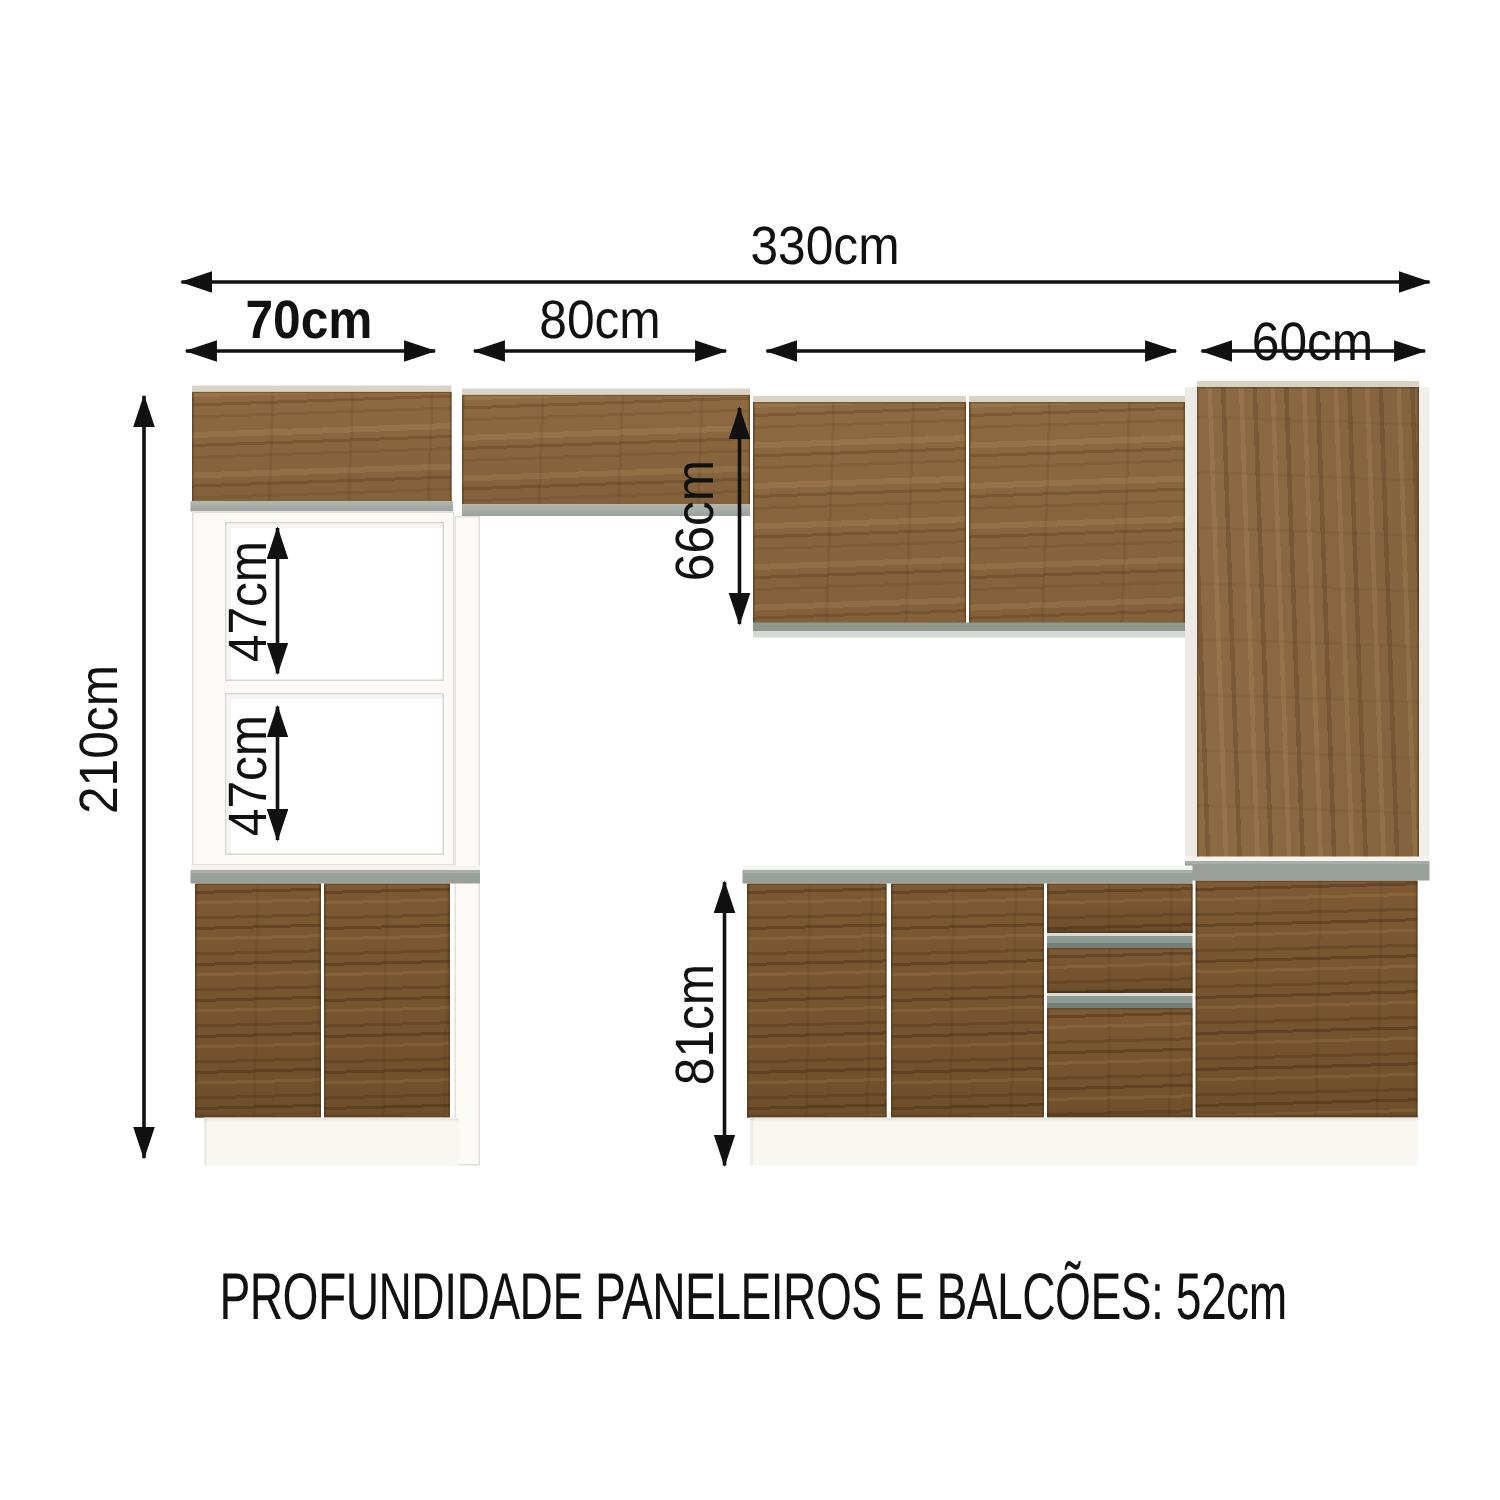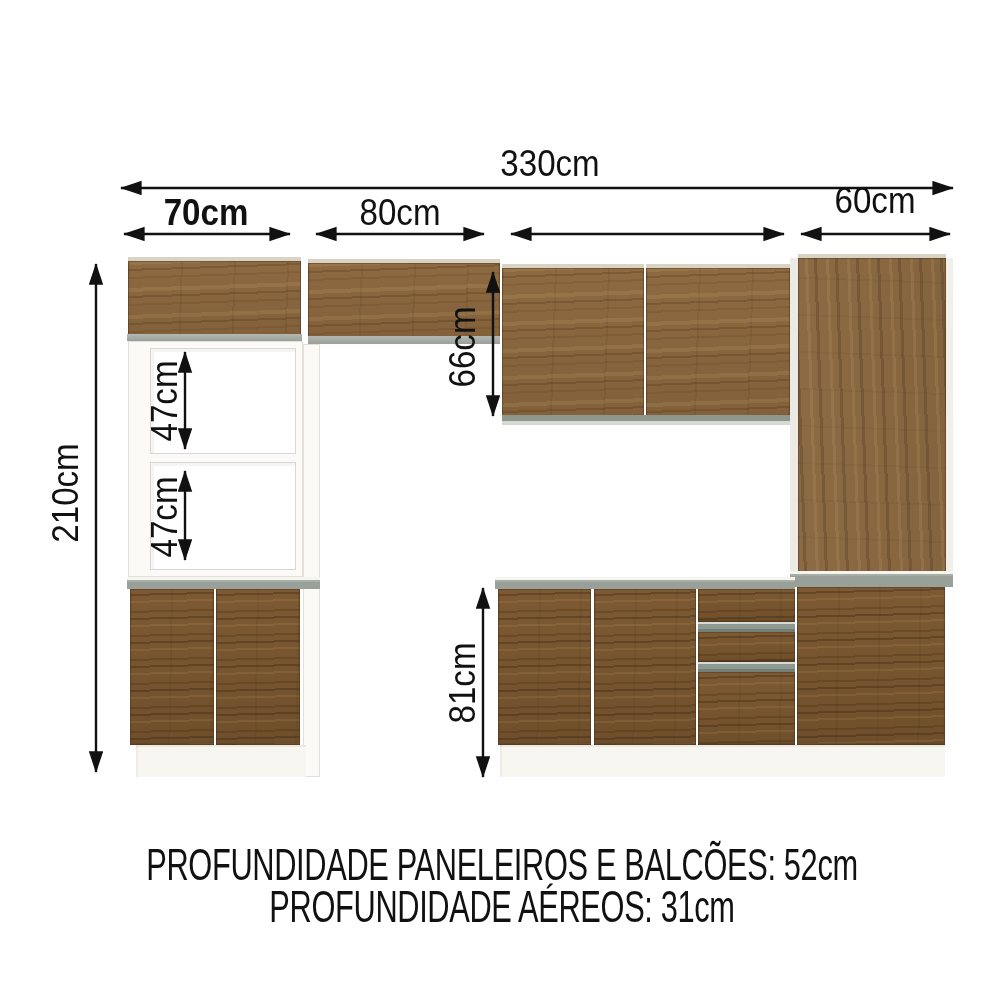--- a/index.html
+++ b/index.html
@@ -102,31 +102,29 @@
       <line x1="483" y1="588" x2="483" y2="777" marker-start="url(#ah)" marker-end="url(#ah)"></line>
     </g>
   </svg>
 
   <div class="dim" style="left:550px;top:164px;">
     <span class="cond">330cm</span></div>
   <div class="dim" style="left:206px;top:213px;font-weight:bold;">
     <span class="cond">70cm</span></div>
   <div class="dim" style="left:400px;top:213px;">
     <span class="cond">80cm</span></div>
-  <div class="dim" style="left:875px;top:201px;">
+  <div class="dim" style="left:875px;top:228px;">
     <span class="cond">60cm</span></div>
   <div class="dim rot" style="left:66px;top:493px;">
     <span class="cond">210cm</span></div>
   <div class="dim rot" style="left:165px;top:401px;">
     <span class="cond">47cm</span></div>
   <div class="dim rot" style="left:165px;top:517px;">
     <span class="cond">47cm</span></div>
   <div class="dim rot" style="left:463px;top:347px;">
     <span class="cond">66cm</span></div>
   <div class="dim rot" style="left:463px;top:683px;">
     <span class="cond">81cm</span></div>
 
   <div class="note" style="top:840px;">
     <span class="ncond">PROFUNDIDADE PANELEIROS E BALCÕES: 52cm</span></div>
-  <div class="note" style="top:882px;">
-    <span class="ncond">PROFUNDIDADE AÉREOS: 31cm</span></div>
 
 </div>
 
 </body></html>

